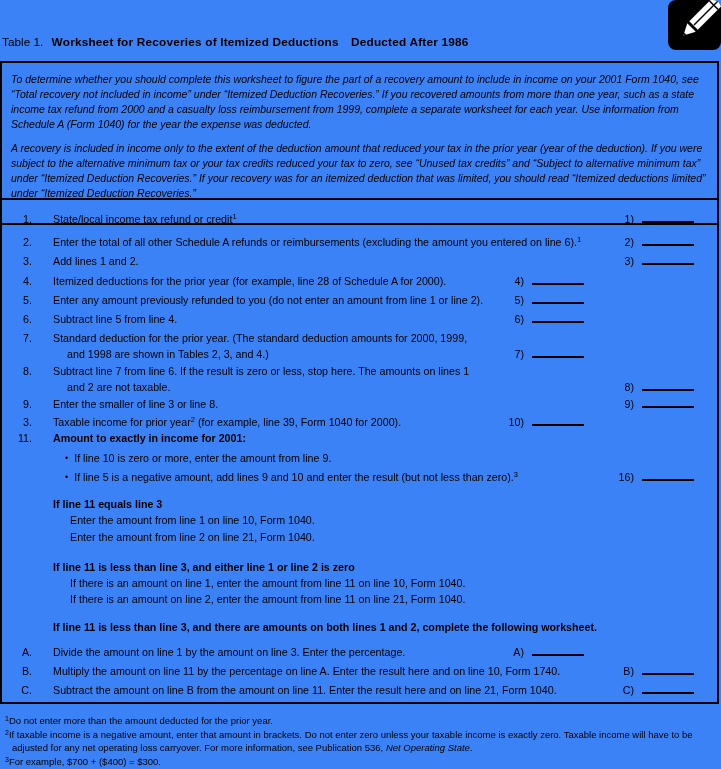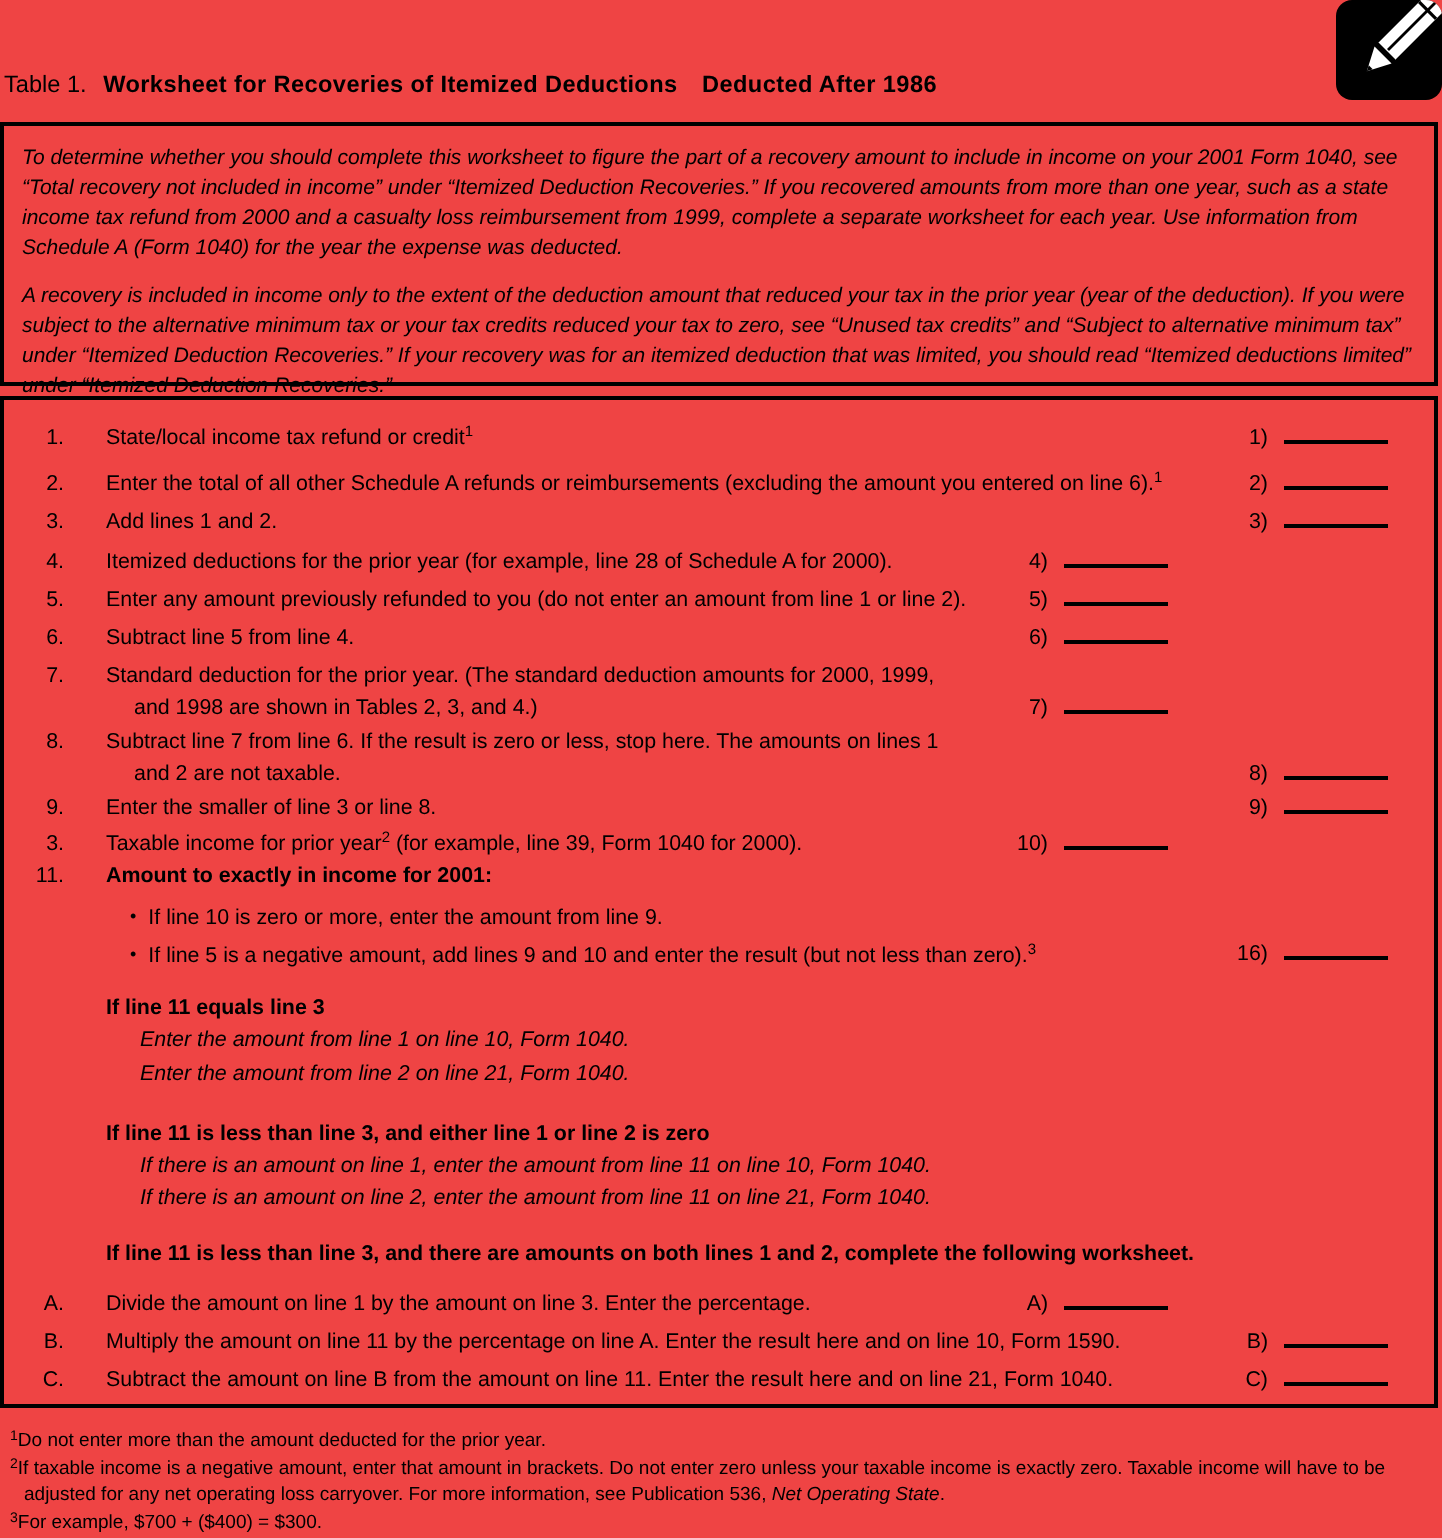--- a/index.html
+++ b/index.html
@@ -1,42 +1,42 @@
 <!DOCTYPE html>
 <html><head>
 <meta charset="utf-8">
 <style>
   html,body{margin:0;padding:0;background:#fff;}
   .page{
-    position:relative;width:721px;height:769px;background:#ef4444;color:#000;
+    position:relative;width:721px;height:769px;background:#3b82f6;color:#000;
     font-family:"Liberation Sans","DejaVu Sans",sans-serif;overflow:hidden;
   }
   
   .pencil-badge{position:absolute;left:668px;top:0;width:53px;height:50px;}
   
   .title{position:absolute;left:2px;top:35px;font-size:11.8px;white-space:nowrap;}
   .title .t-prefix{font-weight:normal;}
   .title .t-main{font-weight:bold;margin-left:5px;letter-spacing:.2px;}
   .title .t-suffix{font-weight:bold;margin-left:9px;letter-spacing:.2px;}
   
   .intro-box{
-    position:absolute;left:0;top:61px;width:719px;height:132px;box-sizing:border-box;
+    position:absolute;left:0;top:61px;width:719px;height:164px;box-sizing:border-box;
     border:2px solid #000;padding:9px 9px 0 9px;font-style:italic;font-size:10.5px;line-height:15px;
   }
   .intro-box p{margin:0 0 9px 0;}
   
   .ws-box{
     position:absolute;left:0;top:198px;width:719px;height:506px;box-sizing:border-box;
     border:2px solid #000;font-size:10.7px;
   }
   .row{position:absolute;left:0;width:713px;line-height:16px;white-space:nowrap;}
   .num{position:absolute;left:0;top:0;width:30px;text-align:right;}
   .txt{position:absolute;left:51px;top:0;}
   .txt2{position:absolute;left:65px;top:16px;}
-  .sub{position:absolute;left:68px;top:0;font-style:italic;}
+  .sub{position:absolute;left:68px;top:0;}
   .bullet-line{position:absolute;left:63px;top:0;}
   .bullet-glyph{display:inline-block;margin-right:6px;font-size:9px;vertical-align:1px;}
   .bold{font-weight:bold;}
   sup.fnref{font-size:7.5px;vertical-align:4px;line-height:0;}
   
   .ans{position:absolute;top:0;white-space:nowrap;}
   .ans.outer{left:600px;}
   .ans.inner{left:490px;}
   .ans.second{top:16px;}
   .ans .lbl{display:inline-block;width:32px;text-align:right;}
@@ -187,21 +187,21 @@
     </div>
 
     <div class="row" style="top:444px">
       <span class="num">A.</span>
       <span class="txt">Divide the amount on line 1 by the amount on line 3. Enter the percentage.</span>
       <span class="ans inner"><span class="lbl">A)</span><span class="blank"></span></span>
     </div>
 
     <div class="row" style="top:463px">
       <span class="num">B.</span>
-      <span class="txt">Multiply the amount on line 11 by the percentage on line A. Enter the result here and on line 10, Form 1590.</span>
+      <span class="txt">Multiply the amount on line 11 by the percentage on line A. Enter the result here and on line 10, Form 1740.</span>
       <span class="ans outer"><span class="lbl">B)</span><span class="blank"></span></span>
     </div>
 
     <div class="row" style="top:482px">
       <span class="num">C.</span>
       <span class="txt">Subtract the amount on line B from the amount on line 11. Enter the result here and on line 21, Form 1040.</span>
       <span class="ans outer"><span class="lbl">C)</span><span class="blank"></span></span>
     </div>
 
   </div>

